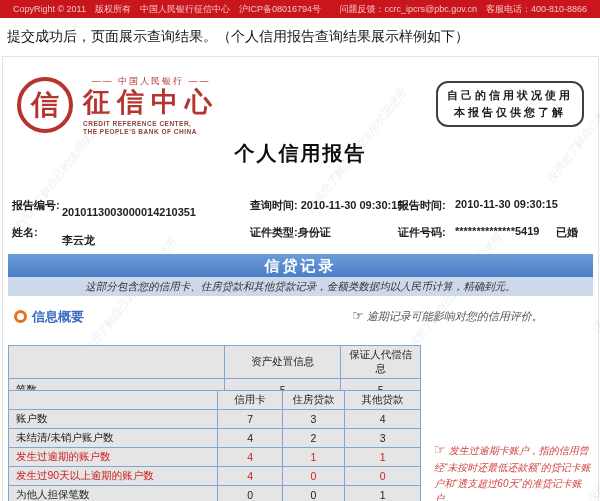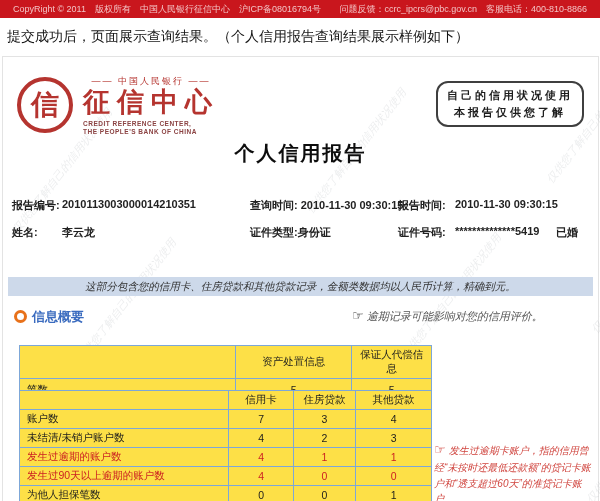--- a/index.html
+++ b/index.html
@@ -40,21 +40,21 @@
     position:absolute;right:14px;top:24px;border:2px solid #3f3f3f;border-radius:12px;
     padding:4px 9px;font-size:11px;font-weight:bold;letter-spacing:3px;line-height:1.55;
     color:#1c1c1c;text-align:center;background:#fff;
   }
   
   .rtitle{position:absolute;left:0;top:83px;width:100%;text-align:center;font-size:20px;font-weight:bold;color:#0d0d0d;letter-spacing:2px;}
   
   .info{position:absolute;left:0;top:0;width:100%;font-size:11px;font-weight:bold;color:#222;}
   .inf{position:absolute;white-space:nowrap;}
   .i-r1{top:141px;} .i-r2{top:168px;}
-  .i-c1l{left:9px;} .i-c1v{left:59px;}
+  .i-c1l{left:9px;} .i-c1v{left:59px;margin-top:8px;}
   .i-c2{left:247px;} .i-c3l{left:395px;} .i-c3v{left:452px;}
   .i-marital{left:553px;text-align:center;}
   
   .banner{
     position:absolute;left:5px;top:197px;width:585px;height:23px;
     background:linear-gradient(#6d9bd9,#4a7ec6);color:#fff;font-size:15px;font-weight:bold;
     text-align:center;line-height:23px;letter-spacing:3px;
   }
   .band{
     position:absolute;left:5px;top:220px;width:585px;height:19px;background:#cdd9ea;
@@ -72,21 +72,21 @@
     color:#555;line-height:1.6;
   }
   .note2{
     position:absolute;left:431px;top:383px;width:162px;font-size:10px;font-style:italic;
     color:#d0453f;line-height:1.55;
   }
   .hand{font-style:normal;font-size:13px;margin-right:3px;}
   .note1 .hand{color:#333;}
   .note2 .hand{color:#d0453f;}
   
-  table{border-collapse:collapse;background:#fde047;position:absolute;left:16px;}
+  table{border-collapse:collapse;background:#e5e5e5;position:absolute;left:5px;}
   table,th,td{border:1px solid #7da7d8;}
   th,td{font-size:10.5px;font-weight:normal;color:#1c1c1c;text-align:center;padding:2px 5px;}
   td.lbl{text-align:left;padding-left:7px;}
   .t1{top:288px;width:413px;}
   .t1 th,.t1 td{height:17px;}
   .t1 th:nth-child(1){width:223px;} .t1 th:nth-child(2){width:114px;} .t1 th:nth-child(3){width:74px;margin-top:32px;}
   .t2{top:333px;width:413px;}
   .t2 th,.t2 td{height:12px;}
   .t2 th:nth-child(1){width:223px;} .t2 th:nth-child(2){width:59px;}
   .t2 th:nth-child(3){width:57px;} .t2 th:nth-child(4){width:72px;}
@@ -138,20 +138,21 @@
     <span class="inf i-r1 i-c3v">2010-11-30 09:30:15</span>
 
     <span class="inf i-r2 i-c1l">姓名:</span>
     <span class="inf i-r2 i-c1v">李云龙</span>
     <span class="inf i-r2 i-c2"><span>证件类型:</span><span>身份证</span></span>
     <span class="inf i-r2 i-c3l">证件号码:</span>
     <span class="inf i-r2 i-c3v">**************5419</span>
     <span class="inf i-r2 i-marital">已婚</span>
   </div>
 
+  <div class="banner">信贷记录</div>
   <div class="band">这部分包含您的信用卡、住房贷款和其他贷款记录，金额类数据均以人民币计算，精确到元。</div>
 
   <div class="summary">
     <span class="bullet"></span><span>信息概要</span>
   </div>
 
   <div class="note1">
     <span class="hand">☞</span><span>逾期记录可能影响对您的信用评价。</span>
   </div>
 

